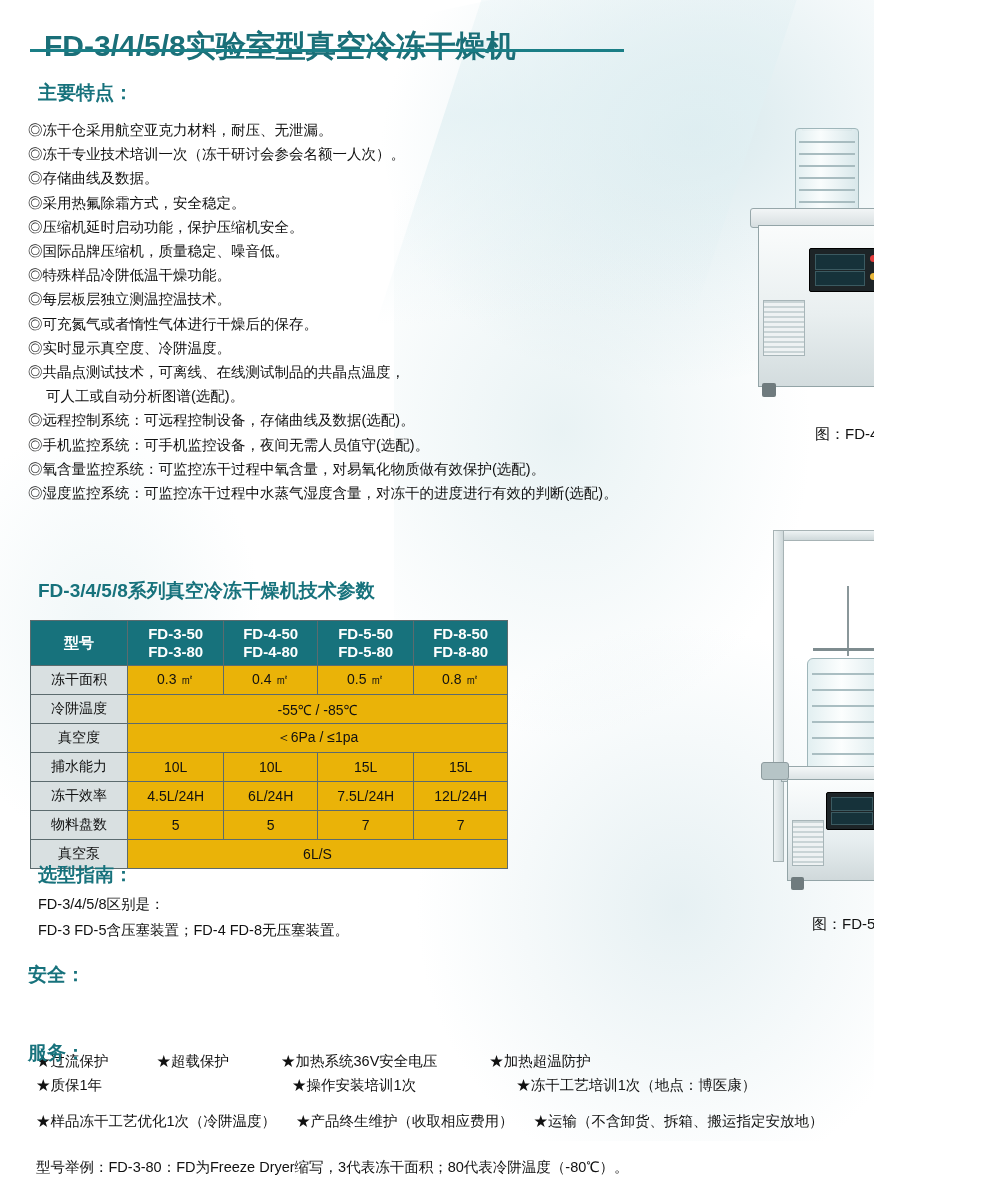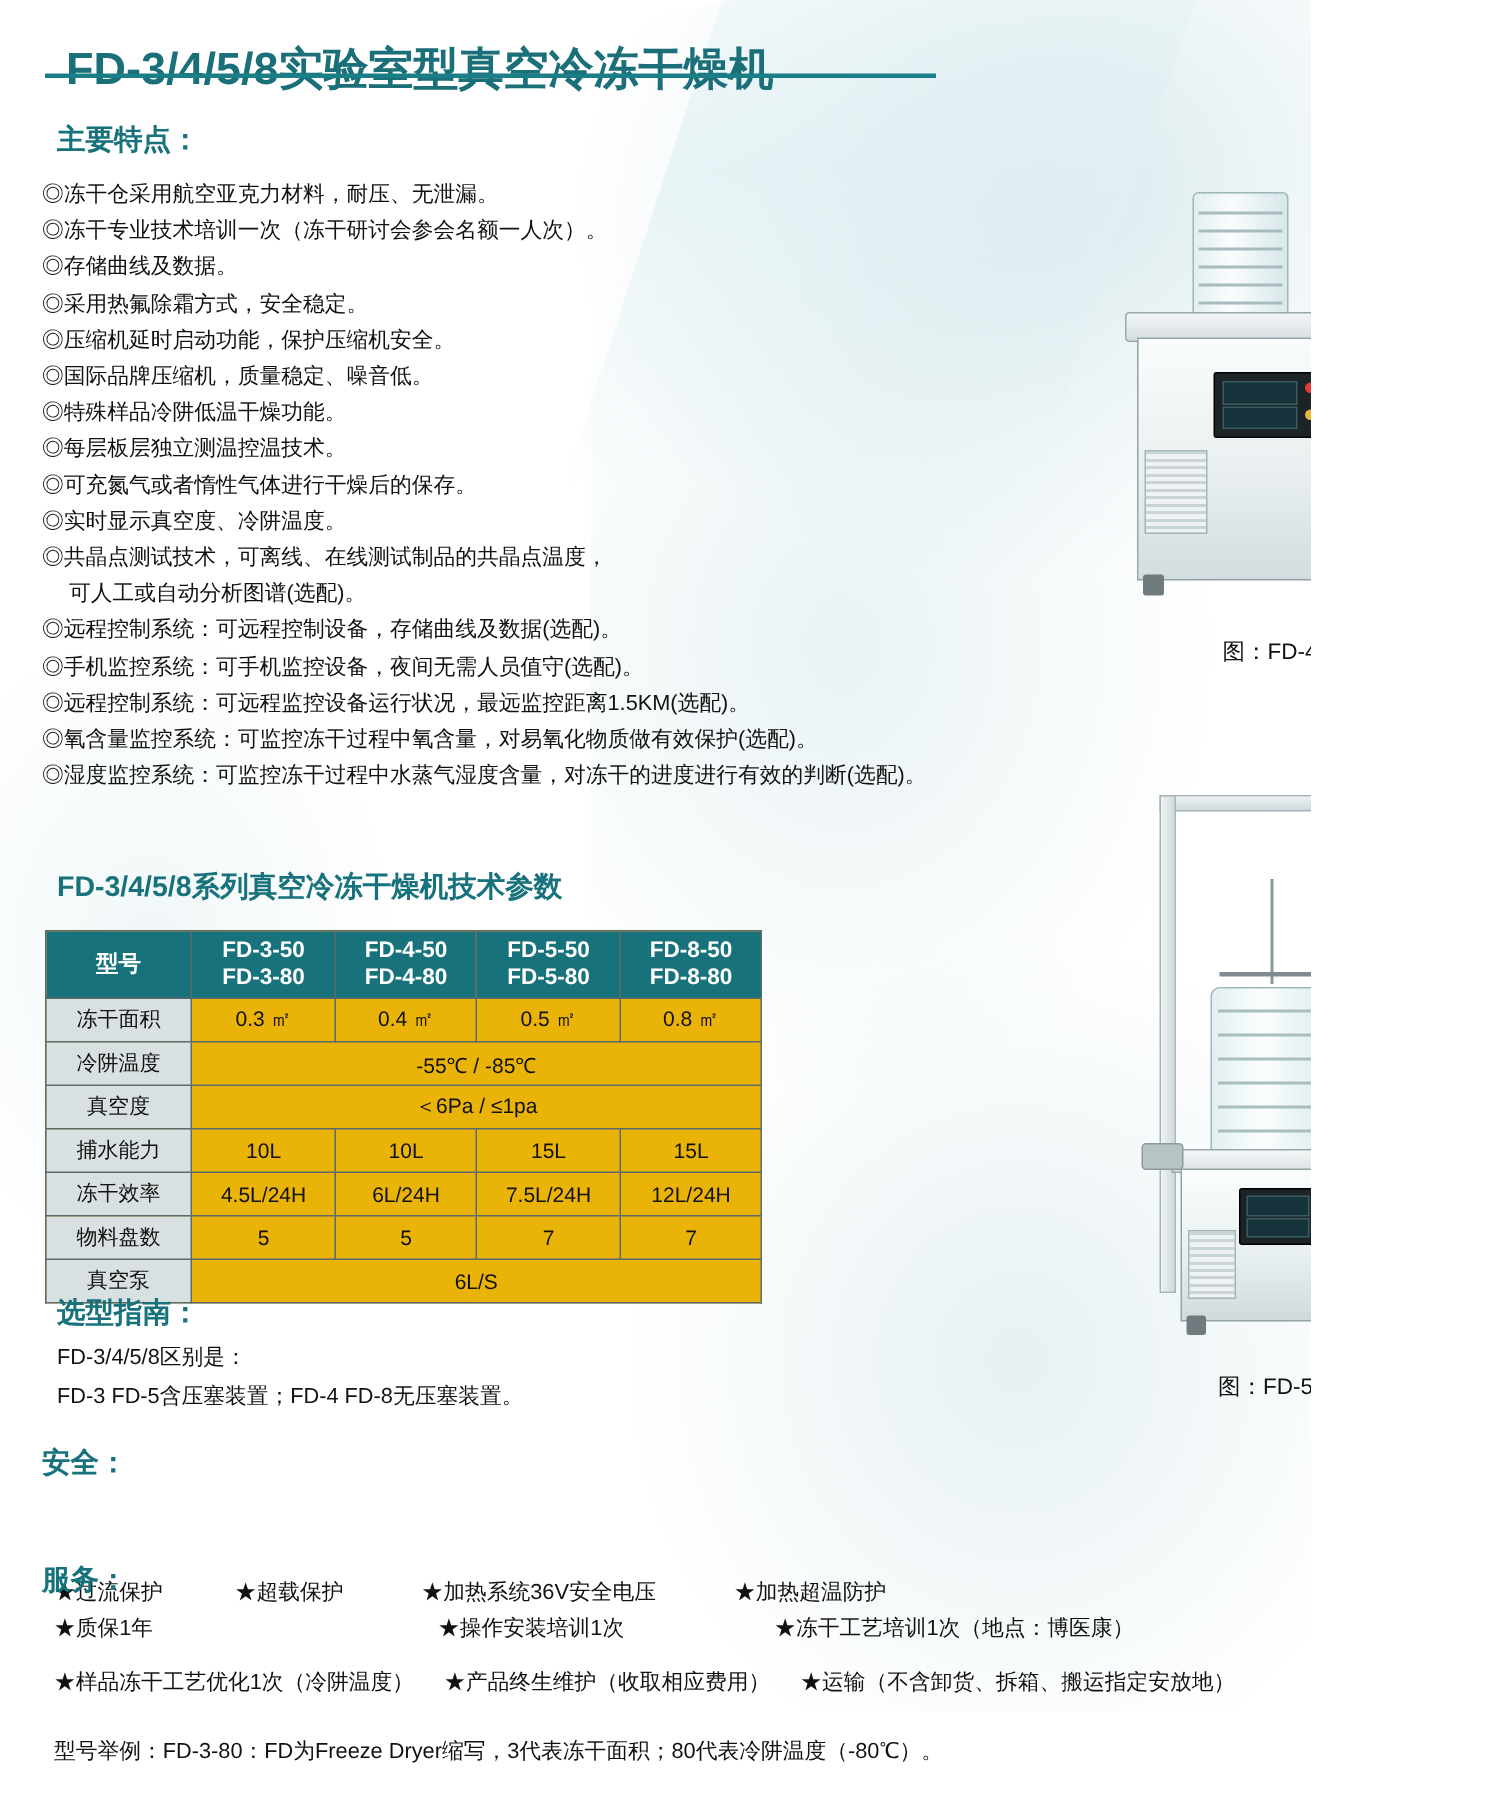--- a/index.html
+++ b/index.html
@@ -301,21 +301,20 @@
       <div class="feature-line">◎压缩机延时启动功能，保护压缩机安全。</div>
       <div class="feature-line">◎国际品牌压缩机，质量稳定、噪音低。</div>
       <div class="feature-line">◎特殊样品冷阱低温干燥功能。</div>
       <div class="feature-line">◎每层板层独立测温控温技术。</div>
       <div class="feature-line">◎可充氮气或者惰性气体进行干燥后的保存。</div>
       <div class="feature-line">◎实时显示真空度、冷阱温度。</div>
       <div class="feature-line">◎共晶点测试技术，可离线、在线测试制品的共晶点温度，</div>
       <div class="feature-line indent">可人工或自动分析图谱(选配)。</div>
       <div class="feature-line">◎远程控制系统：可远程控制设备，存储曲线及数据(选配)。</div>
       <div class="feature-line">◎手机监控系统：可手机监控设备，夜间无需人员值守(选配)。</div>
-      <div class="feature-line">◎远程控制系统：可远程监控设备运行状况，最远监控距离1.5KM(选配)。</div>
       <div class="feature-line">◎氧含量监控系统：可监控冻干过程中氧含量，对易氧化物质做有效保护(选配)。</div>
       <div class="feature-line">◎湿度监控系统：可监控冻干过程中水蒸气湿度含量，对冻干的进度进行有效的判断(选配)。</div>
     </div>
 
   <div class="sec-head" style="left:38px; top:578px;">FD-3/4/5/8系列真空冷冻干燥机技术参数</div>
   <div class="spec-wrap">
     <table class="spec">
       <thead>
         <tr id="spec-head-row">
             <th>

